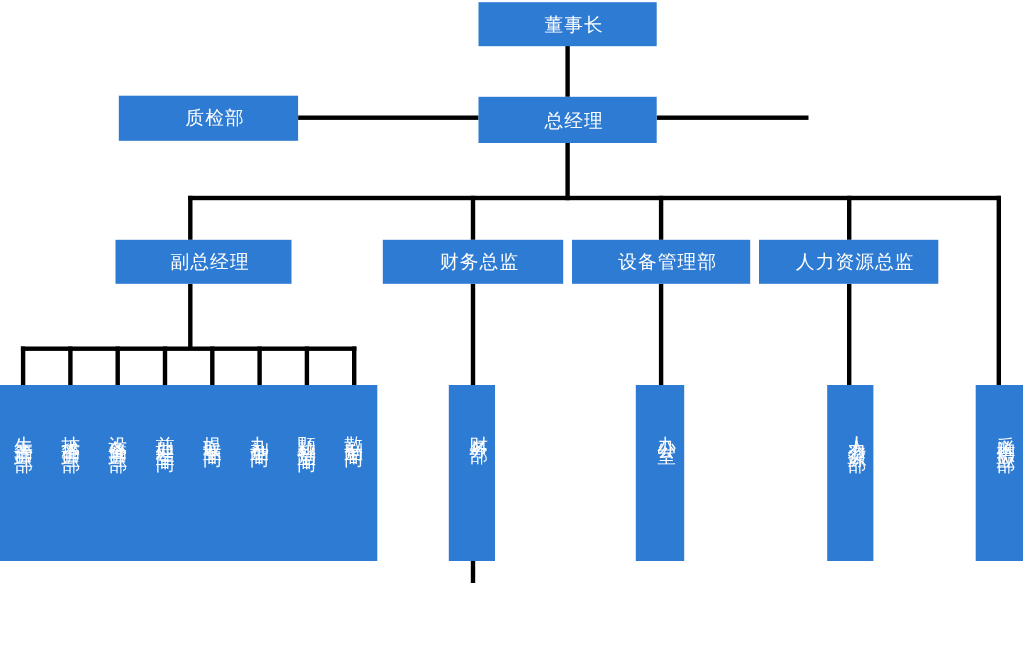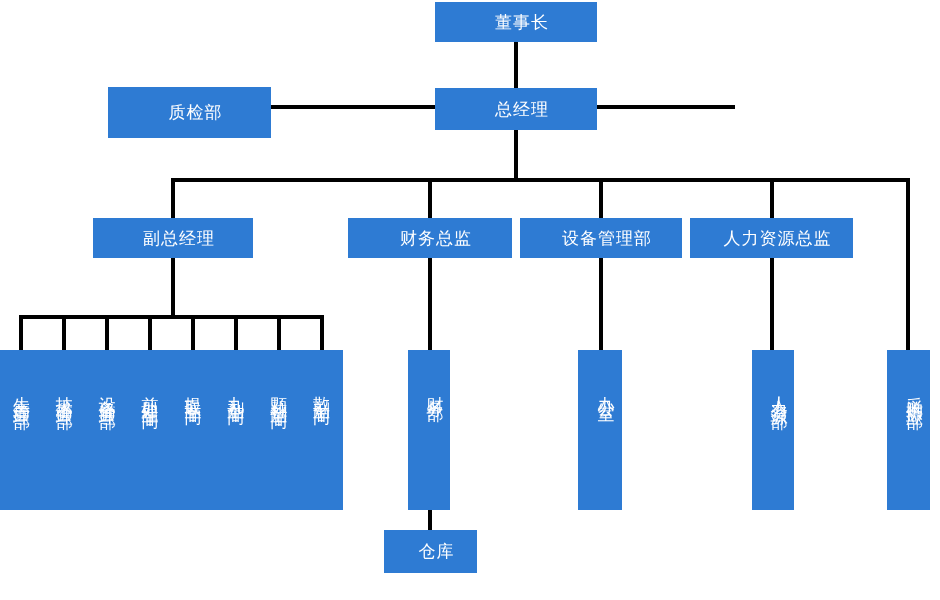--- a/index.html
+++ b/index.html
@@ -63,25 +63,25 @@
   <div class="line" style="left:599px;top:258px;width:4px;height:92px"></div>
   <div class="line" style="left:770px;top:258px;width:4px;height:92px"></div>
   <div class="line" style="left:428px;top:510px;width:4px;height:20px"></div>
 
   <div class="box" style="left:435px;top:2px;width:162px;height:40px">
     <span>董事长</span>
   </div>
   <div class="box" style="left:435px;top:88px;width:162px;height:42px">
     <span>总经理</span>
   </div>
-  <div class="box" style="left:108px;top:87px;width:163px;height:51px">
+  <div class="box" style="left:108px;top:87px;width:163px;height:41px">
     <span>质检部</span>
   </div>
 
-  <div class="box" style="left:93px;top:218px;width:160px;height:40px">
+  <div class="box" style="left:105px;top:218px;width:160px;height:40px">
     <span>副总经理</span>
   </div>
   <div class="box" style="left:348px;top:218px;width:164px;height:40px">
     <span>财务总监</span>
   </div>
   <div class="box" style="left:520px;top:218px;width:162px;height:40px">
     <span>设备管理部</span>
   </div>
   <div class="box" style="left:690px;top:218px;width:163px;height:40px">
     <span>人力资源总监</span>
@@ -121,17 +121,14 @@
   <div class="box vbox" style="left:578px;top:350px;width:44px;height:160px">
     <span class="vtext">办公室</span>
   </div>
   <div class="box vbox" style="left:752px;top:350px;width:42px;height:160px">
     <span class="vtext">人力资源部</span>
   </div>
   <div class="box vbox" style="left:887px;top:350px;width:43px;height:160px">
     <span class="vtext">采购供应部</span>
   </div>
 
-  <div class="box" style="left:384px;top:530px;width:93px;height:43px">
-    <span>仓库</span>
-  </div>
 
 </div>
 
 </body></html>

